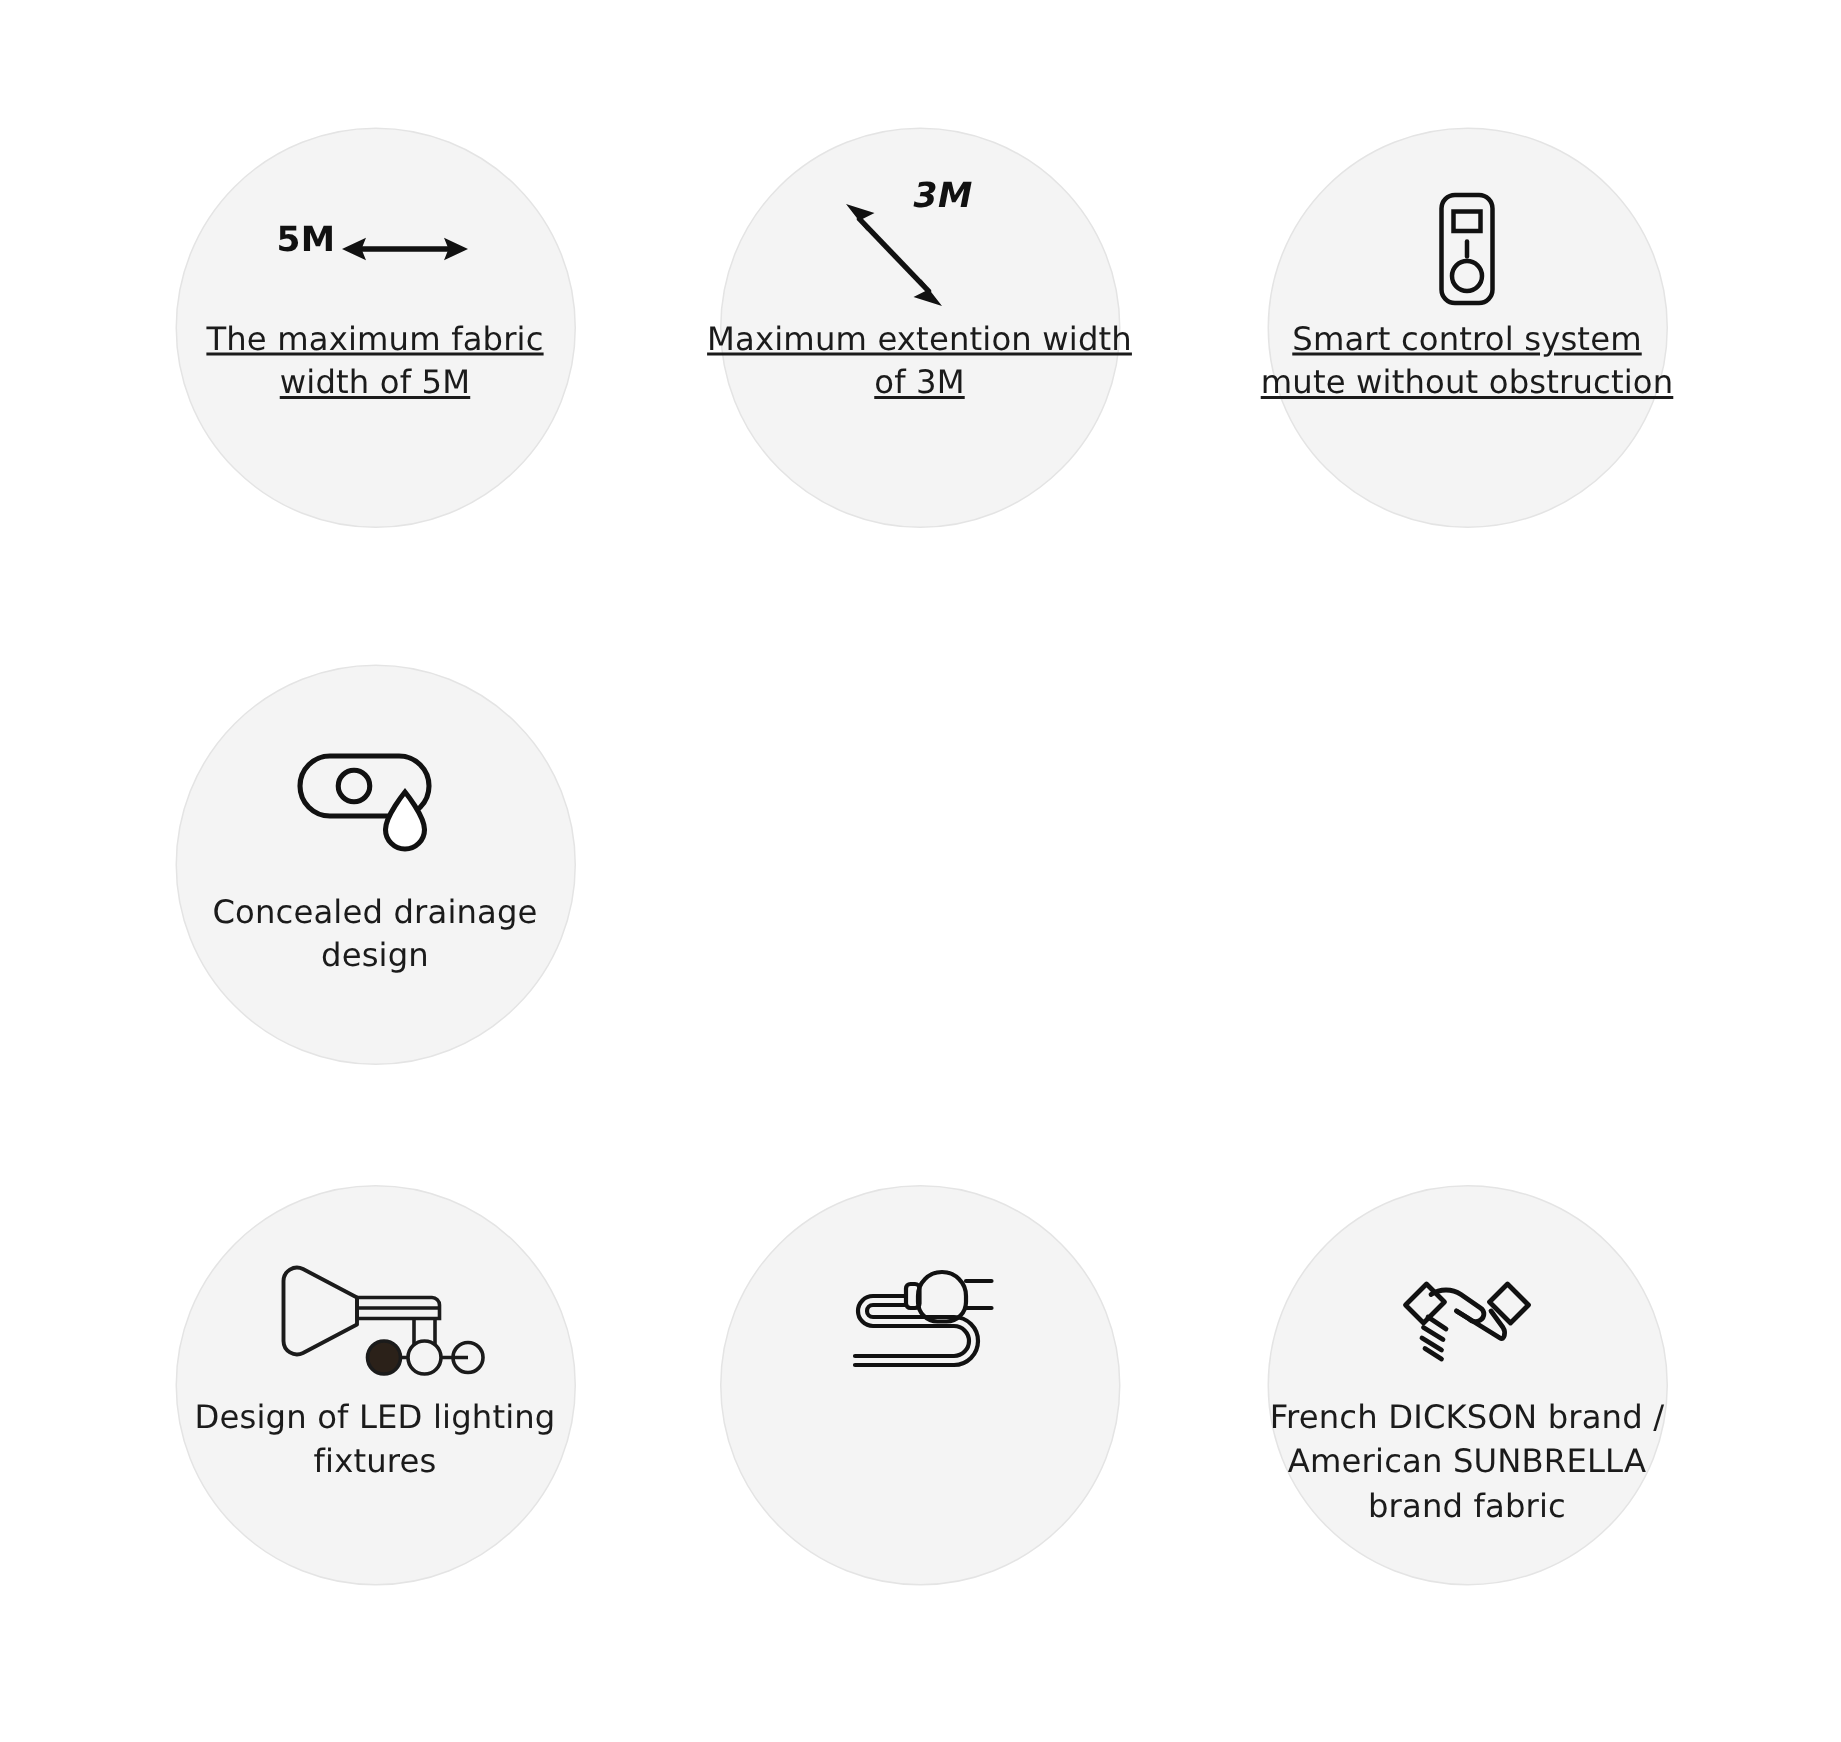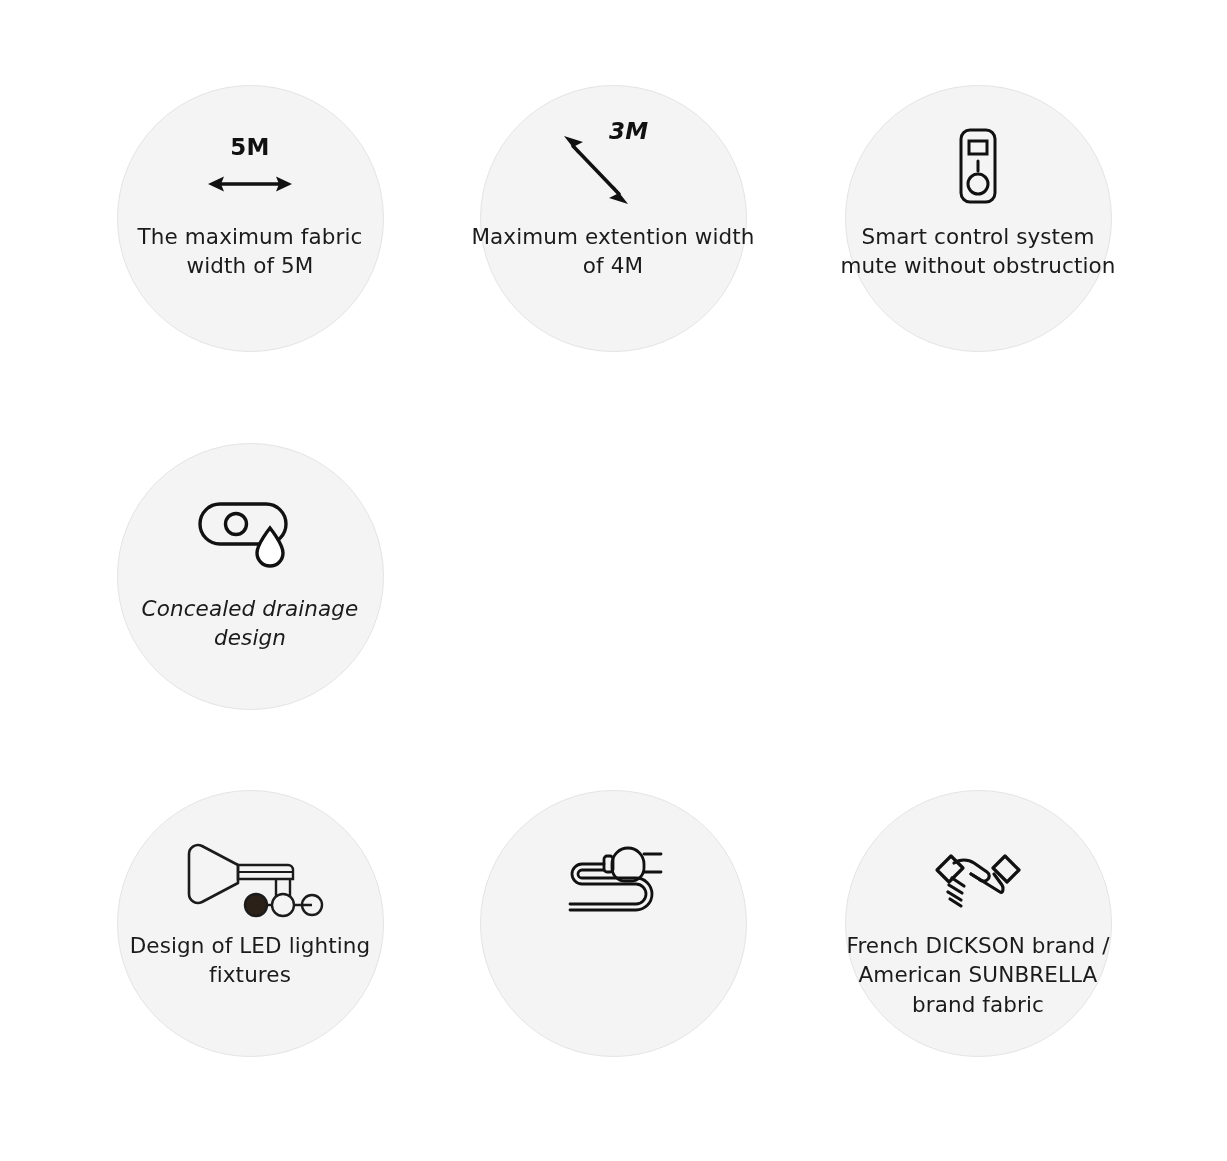--- a/index.html
+++ b/index.html
@@ -84,21 +84,21 @@
   .measure-label {
     font-weight: bold;
     font-size: 23px;
     letter-spacing: 0.3px;
     color: #111111;
     line-height: 1;
   }
 
   .measure-block {
     display: flex;
-    flex-direction: column;
+    flex-direction: row;
     align-items: center;
   }
   .measure-block .measure-label { margin-bottom: 12px; }
 
   .measure-diag {
     position: relative;
     width: 120px;
     height: 92px;
   }
   .measure-diag .measure-label {
@@ -115,22 +115,22 @@
 
   .feature-caption {
     margin-top: 8px;
     text-align: center;
     font-size: 21.5px;
     line-height: 1.37;
     color: #1b1b1b;
     width: 290px;
     letter-spacing: 0.1px;
   }
-  .row-0 .feature-caption { margin-top: 10px; }
-  .row-1 .feature-caption { margin-top: 16px; font-style: italic; }
+  .row-0 .feature-caption { margin-top: 0; text-decoration: underline; }
+  .row-1 .feature-caption { margin-top: 16px; }
   .row-2 .feature-caption { margin-top: 2px; }
 
   .icon-svg { display: block; }
 </style>
 </head>
 <body>
 
 <div id="feature-grid">
 
   <div class="feature-cell col-0 row-0">
@@ -161,21 +161,21 @@
             <div class="measure-label">3M</div>
             <span>
               <svg class="icon-svg" width="90" height="84" viewBox="0 0 90 84">
                 <line x1="20" y1="18" x2="66" y2="66" stroke="#111111" stroke-width="3.6" stroke-linecap="round"></line>
                 <path d="M11 8 L30 14 L22 18 L25 26 Z" fill="#111111"></path>
                 <path d="M75 76 L56 70 L64 66 L61 58 Z" fill="#111111"></path>
               </svg>
             </span>
           </div>
         </div>
-        <div class="feature-caption">Maximum extention width of 4M</div>
+        <div class="feature-caption">Maximum extention width of 3M</div>
       </div>
     </div>
   </div>
 
   <div class="feature-cell col-2 row-0">
     <div class="feature-circle">
       <div class="feature-inner">
         <div class="feature-visual">
           <span>
             <svg class="icon-svg" width="58" height="84" viewBox="0 0 58 84">

